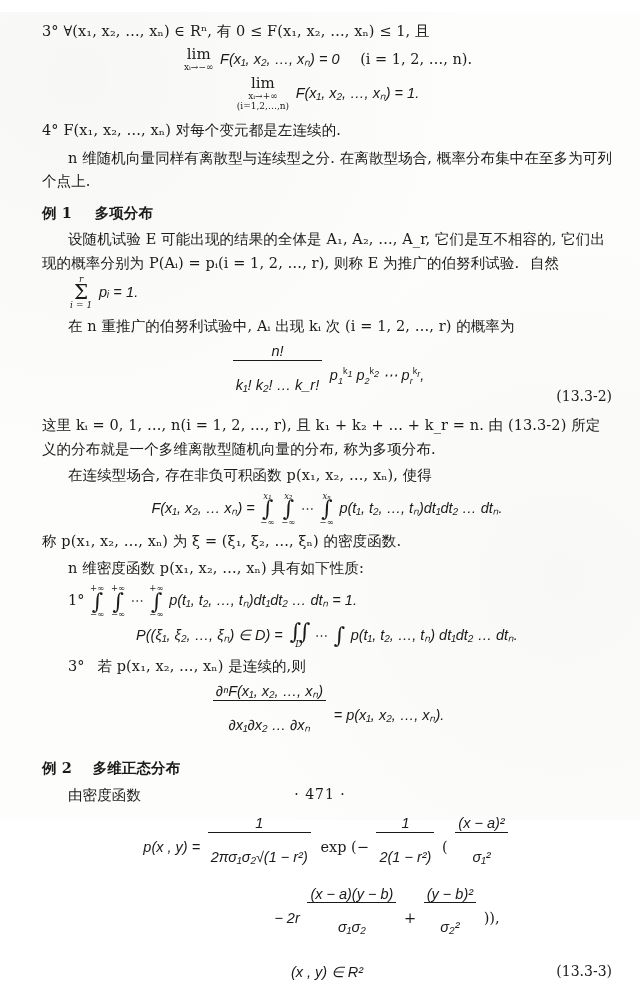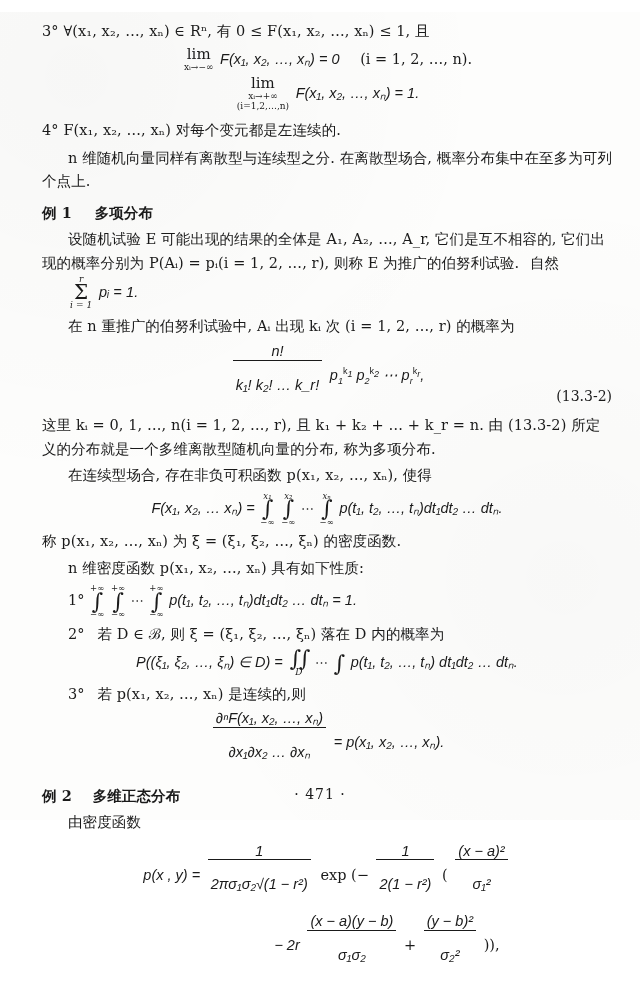--- a/index.html
+++ b/index.html
@@ -239,24 +239,20 @@
       </span>
       <span class="up" style="font-size:13px">⋯</span>
       <span class="intg">
         <span class="hi">+∞</span>
         <span class="sgn">∫</span>
         <span class="lo">−∞</span>
       </span>
       <span class="math">p(t₁, t₂, …, tₙ)dt₁dt₂ … dtₙ = 1.</span>
     </div>
 
-    <div class="ln" style="padding-left:26px; margin-top:4px">
-      <span class="up">2°</span>
-      <span style="margin-left:8px">若 D ∈ ℬ, 则 ξ = (ξ₁, ξ₂, …, ξₙ) 落在 D 内的概率为</span>
-    </div>
 
     <div class="disp">
       <span class="math">P((ξ₁, ξ₂, …, ξₙ) ∈ D) =</span>
       <span class="dblint">
         <span class="sgn">∫∫</span>
         <span class="lo">D</span>
       </span>
       <span class="up" style="font-size:13px">⋯</span>
       <span class="intg">
         <span class="sgn">∫</span>

